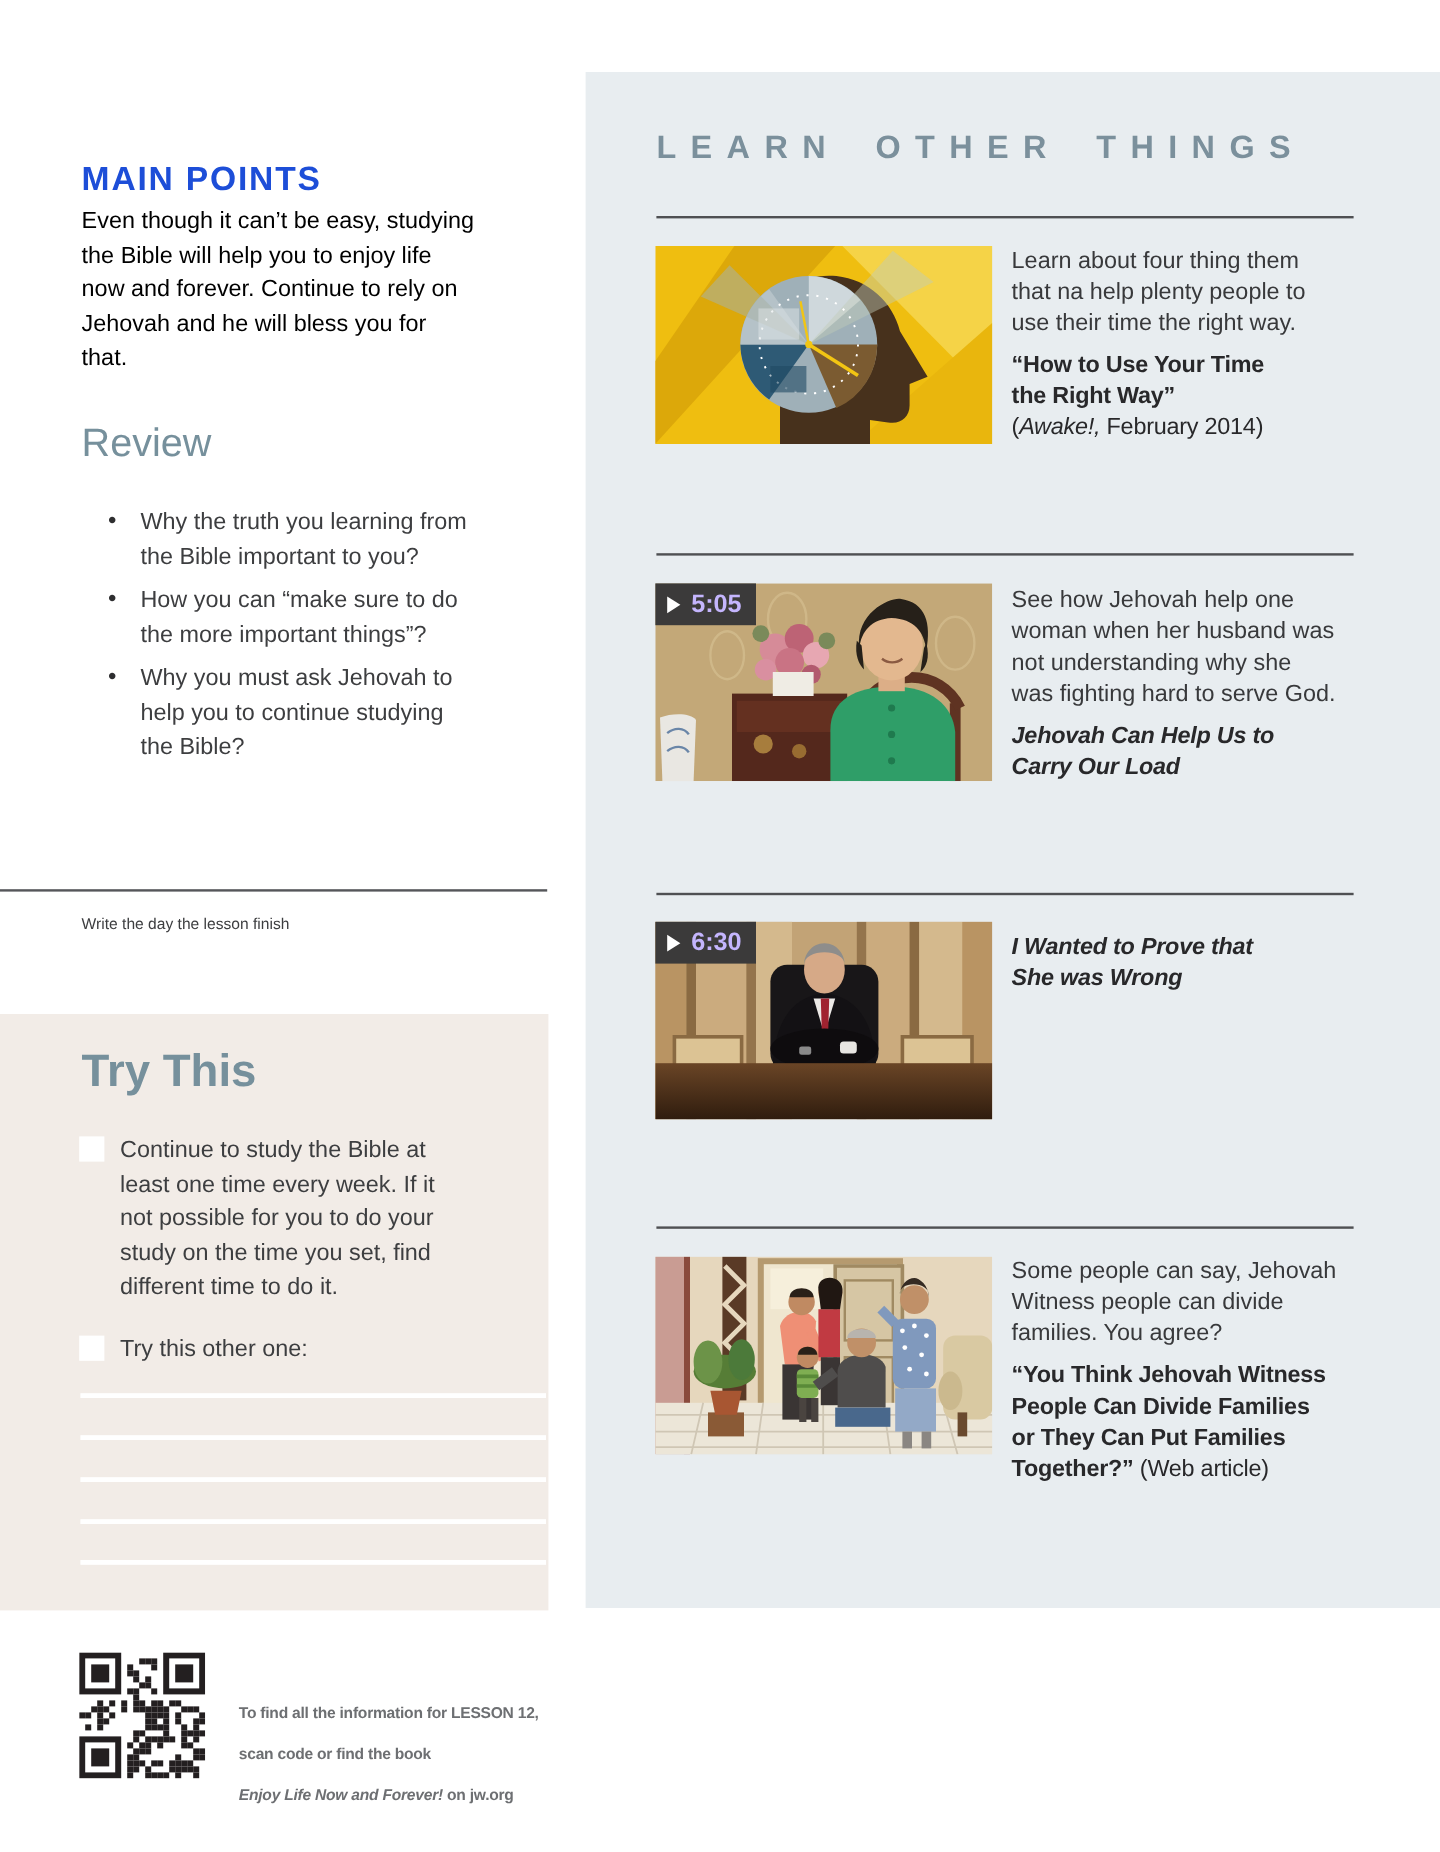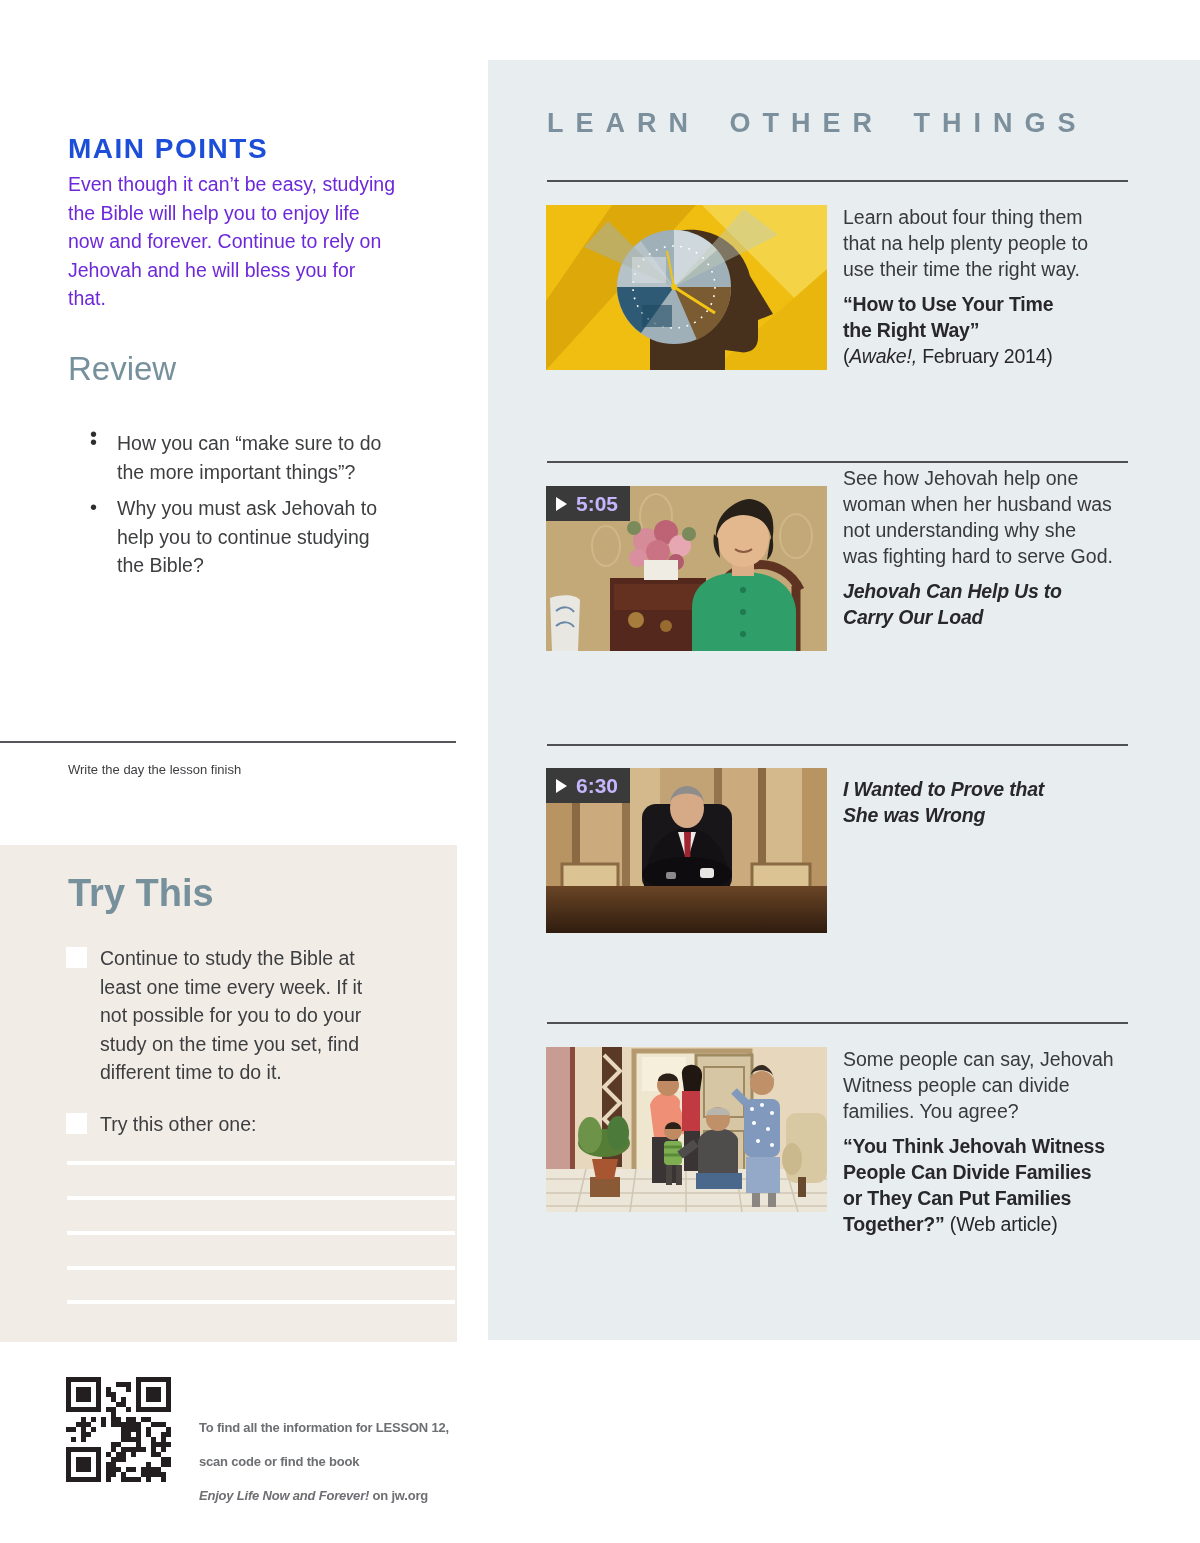--- a/index.html
+++ b/index.html
@@ -3,21 +3,21 @@
 <meta charset="utf-8">
 <style>
   html,body{margin:0;padding:0;background:#ffffff;}
   .page{position:relative;width:1200px;height:1543px;background:#ffffff;overflow:hidden;
         font-family:"Liberation Sans",sans-serif;color:#3d3e40;}
   .abs{position:absolute;}
   .pre{white-space:pre-line;}
 
   
   .main-title{left:68px;top:104px;font-size:28px;font-weight:700;letter-spacing:1.5px;color:#1d4ed8;margin-top:29px;}
-  .main-body{left:68px;top:170px;width:400px;font-size:19.5px;line-height:28.5px;color:#6d28d9;}
+  .main-body{left:68px;top:170px;width:400px;font-size:19.5px;line-height:28.5px;color:#000000;}
   .review-title{left:68px;top:350px;font-size:33px;font-weight:400;color:#76909c;}
   .bullets{left:90px;top:421px;width:360px;font-size:19.5px;line-height:28.5px;}
   .bullets .bullet-item{position:relative;padding-left:27px;margin-bottom:8px;}
   .bullets .bullet-item .dot{position:absolute;left:0;top:-1px;font-size:20px;color:#2e2e30;}
   .left-rule{left:0;top:741px;width:456px;height:2px;background:#55565a;}
   .write-day{left:68px;top:762px;font-size:13px;}
 
   .try-box{left:0;top:845px;width:457px;height:497px;background:#f2ece7;}
   .try-title{left:68px;top:872px;font-size:38px;font-weight:700;color:#76909c;}
   .check-row{position:absolute;left:66px;}
@@ -60,20 +60,22 @@
 the Bible will help you to enjoy life
 now and forever. Continue to rely on
 Jehovah and he will bless you for
 that.</div>
 
   <div class="abs review-title">Review</div>
 
   <div class="abs bullets">
     <div class="bullet-item">
       <span class="dot">•</span>
+      <span class="pre">Why the truth you learning from
+the Bible important to you?</span>
     </div>
     <div class="bullet-item">
       <span class="dot">•</span>
       <span class="pre">How you can “make sure to do
 the more important things”?</span>
     </div>
     <div class="bullet-item">
       <span class="dot">•</span>
       <span class="pre">Why you must ask Jehovah to
 help you to continue studying
@@ -183,21 +185,21 @@
       <path d="M170,54 C167,24 196,12 204,13 C226,16 230,34 226,56 C224,40 216,30 197,29 C180,30 172,40 170,54 Z" fill="#262019"></path>
       <path d="M168,48 C166,60 170,68 174,72 L172,52 Z" fill="#262019"></path>
       <path d="M226,50 C229,62 226,70 221,74 L224,54 Z" fill="#262019"></path>
       <path d="M189,63 C194,67 201,67 206,63" stroke="#8a5a42" stroke-width="2" fill="none"></path>
     </svg>
     <div class="badge">
       <span class="tri"></span>
       <span>5:05</span>
     </div>
   </div>
-  <div class="media-text" style="top:465px;">
+  <div class="media-text" style="top:487px;">
     <div class="pre">See how Jehovah help one
 woman when her husband was
 not understanding why she
 was fighting hard to serve God.</div>
     <div class="media-title italic pre">Jehovah Can Help Us to
 Carry Our Load</div>
   </div>
 
   <div class="thumb" style="top:768px;">
     <svg viewBox="0 0 281 165">

